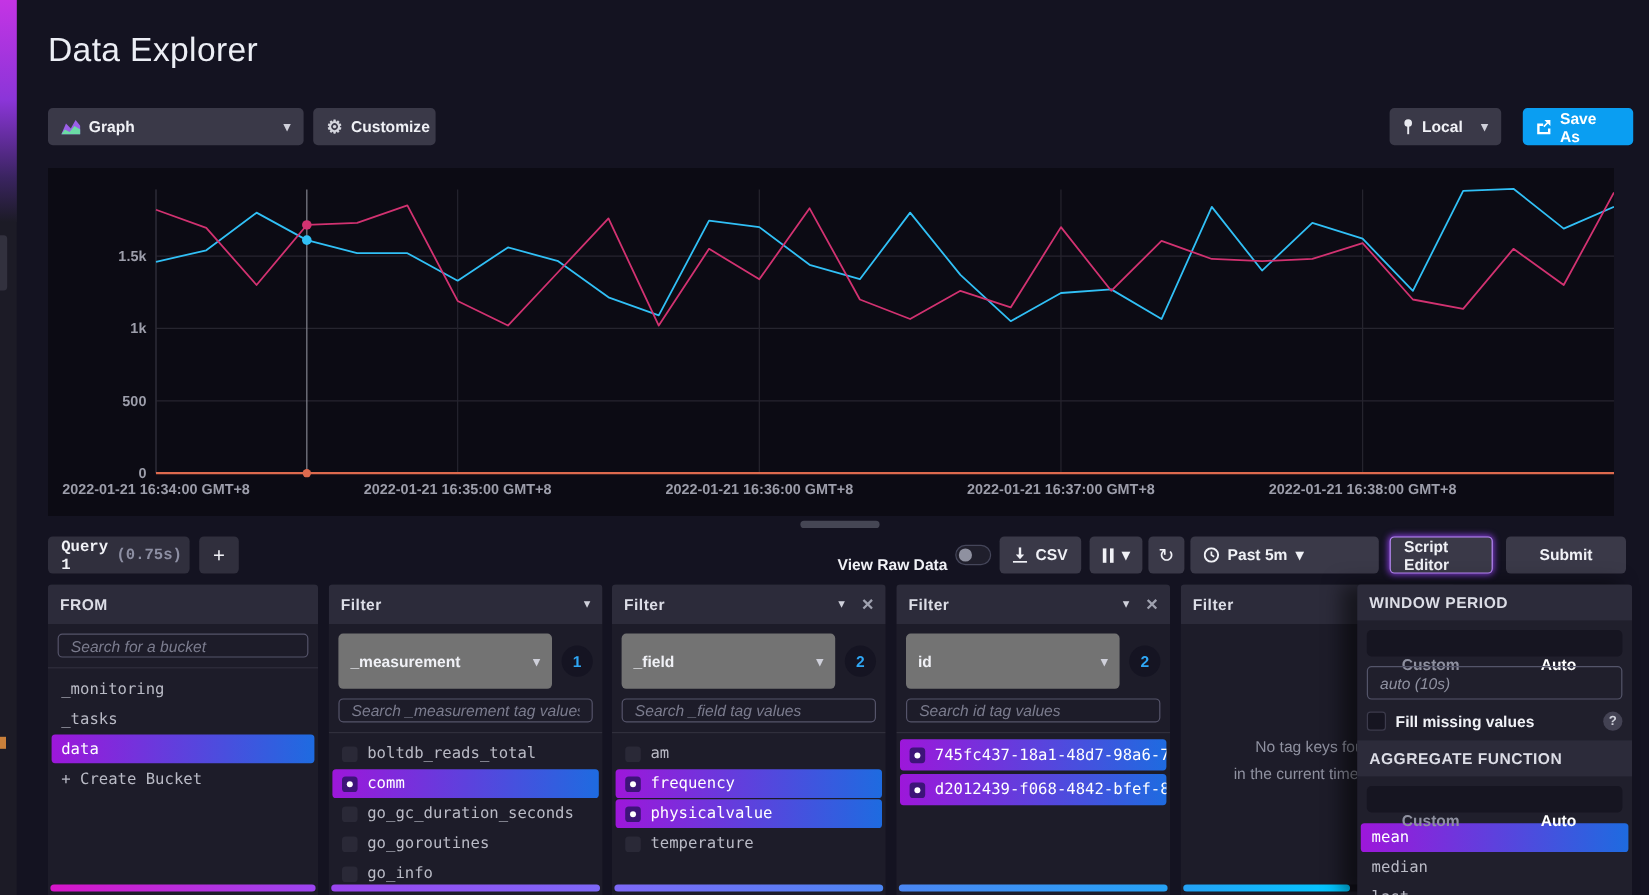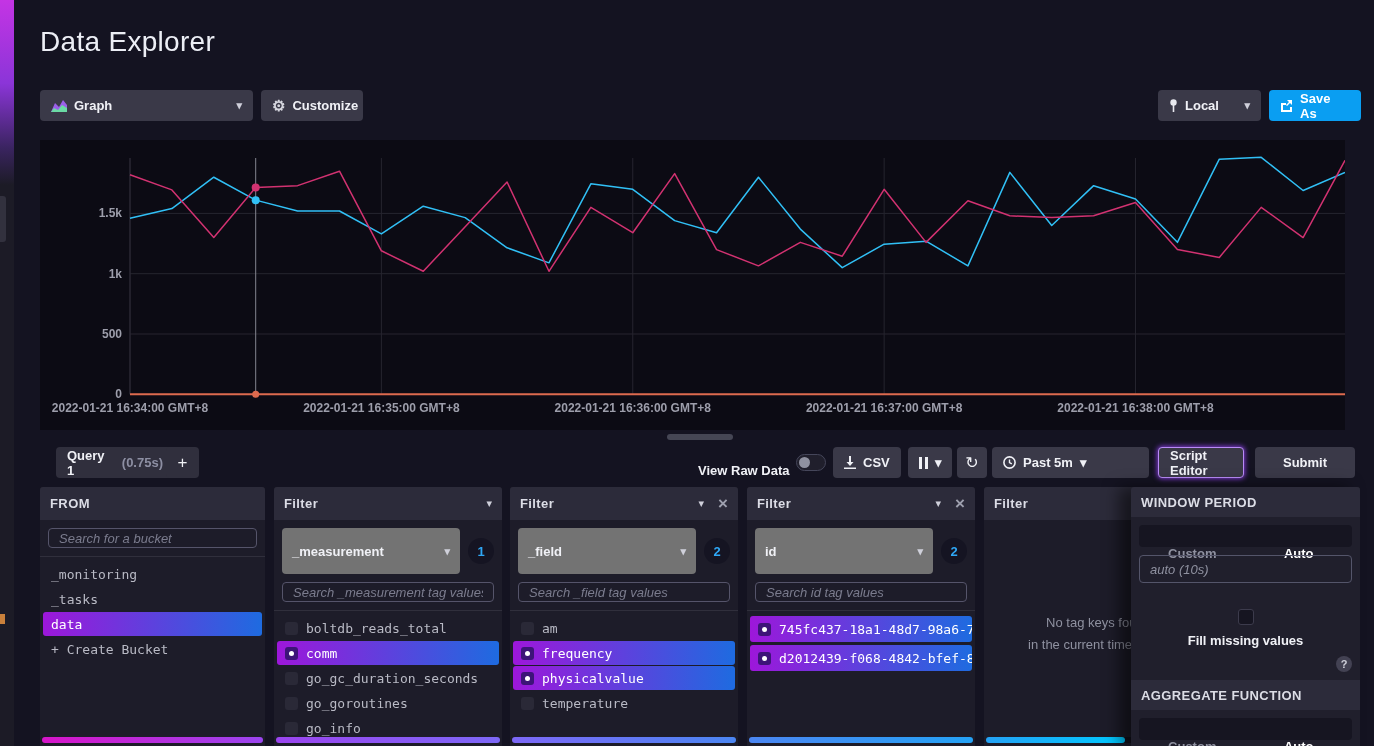--- a/index.html
+++ b/index.html
@@ -69,21 +69,21 @@
   .section-bar { height:30px; background:#2c2b3a; display:flex; align-items:center; padding:0 10px;
                  color:#dcdde6; font-size:13px; font-weight:bold; letter-spacing:.4px; }
   .rp-body { padding:8px; }
   .seg { display:flex; height:22px; background:#161521; border-radius:4px; margin-bottom:8px; }
   .seg > div { flex:1; display:flex; align-items:center; justify-content:center; font-size:13px; font-weight:bold; cursor:pointer;margin-top:28px; }
   .seg .off { color:#8f91a0; }
   .seg .on { background:#00a7f5; color:#fff; border-radius:4px;text-align:center; }
   .rp-input { width:100%; height:28px; border:1px solid #54556a; border-radius:4px; background:transparent;
               font-size:13px; font-style:italic; color:#8f91a0; padding:0 10px; outline:none; }
   .rp-input::placeholder { color:#8f91a0; }
-  .fill-row { display:flex; align-items:center; gap:8px; margin:26px 0 8px;flex-direction:column; }
+  .fill-row { display:flex; align-items:center; gap:8px; margin:10px 0 8px; }
   .fill-cb { width:16px; height:16px; background:#161521; border:1px solid #3c3b4c; border-radius:3px; cursor:pointer; }
   .fill-label { color:#f0f1f6; font-size:13px; font-weight:bold; }
   .help-circle { margin-left:auto; width:16px; height:16px; border-radius:50%; background:#434253; color:#cfd0da;
                  font-size:11px; font-weight:bold; display:flex; align-items:center; justify-content:center; cursor:pointer; }
   .rp-list { padding:2px 2px; }
   .rp-list .list-row { height:24px; padding:0 9px; }
 
   svg text { font-family:"Liberation Sans",sans-serif; font-size:12px; font-weight:bold; fill:#9d9eab; }
 </style>
 </head>
@@ -104,21 +104,21 @@
         <polygon points="0,13 3,9 7,11 11,6 16,9 16,13" fill="#6bdba5"></polygon>
       </svg>
   </span>
   <span>Graph</span>
   <span class="caret">▾</span>
 </div>
 <div class="btn" style="left:261px;width:102px;">
   <span style="font-size:15px;color:#d5d6de;">⚙</span>
   <span>Customize</span>
 </div>
-<div class="btn" style="left:1158px;width:103px;">
+<div class="btn" style="left:1158px;width:93px;">
   <span style="display:flex;">
     <svg width="9" height="13" viewBox="0 0 9 13">
         <circle cx="4.5" cy="3.5" r="3.2" fill="#e8e9ef"></circle>
         <rect x="3.7" y="6" width="1.6" height="7" fill="#e8e9ef"></rect>
       </svg>
   </span>
   <span>Local</span>
   <span class="caret">▾</span>
 </div>
 <div class="btn btn-blue" style="left:1269px;width:92px;">
@@ -157,21 +157,21 @@
       <polyline points="90,34.80800000000002 131.89655172413794,49.88300000000001 173.79310344827587,97.52000000000001 215.68965517241378,47.471000000000004 257.58620689655174,45.662000000000006 299.48275862068965,31.190000000000026 341.37931034482756,110.786 383.2758620689655,131.288 425.17241379310343,86.66600000000003 467.0689655172414,42.04400000000001 508.9655172413793,131.288 550.8620689655172,67.37 592.7586206896551,92.69600000000003 634.6551724137931,33.602000000000004 676.551724137931,109.58000000000001 718.448275862069,125.86100000000002 760.3448275862069,102.34400000000002 802.2413793103449,116.21300000000002 844.1379310344828,49.28 886.0344827586207,102.34400000000002 927.9310344827586,60.73700000000002 969.8275862068965,75.81200000000001 1011.7241379310345,77.62100000000001 1053.6206896551726,75.81200000000001 1095.5172413793102,62.54600000000002 1137.4137931034484,109.58000000000001 1179.3103448275863,117.41900000000001 1221.2068965517242,67.37 1263.103448275862,97.52000000000001 1305,20.336000000000013" fill="none" stroke="#d23271" stroke-width="1.5" stroke-linejoin="round"></polyline>
       <polyline points="90,254.3 131.89655172413794,254.3 173.79310344827587,254.3 215.68965517241378,254.3 257.58620689655174,254.3 299.48275862068965,254.3 341.37931034482756,254.3 383.2758620689655,254.3 425.17241379310343,254.3 467.0689655172414,254.3 508.9655172413793,254.3 550.8620689655172,254.3 592.7586206896551,254.3 634.6551724137931,254.3 676.551724137931,254.3 718.448275862069,254.3 760.3448275862069,254.3 802.2413793103449,254.3 844.1379310344828,254.3 886.0344827586207,254.3 927.9310344827586,254.3 969.8275862068965,254.3 1011.7241379310345,254.3 1053.6206896551726,254.3 1095.5172413793102,254.3 1137.4137931034484,254.3 1179.3103448275863,254.3 1221.2068965517242,254.3 1263.103448275862,254.3 1305,254.3" fill="none" stroke="#dd6a4e" stroke-width="2" stroke-linejoin="round"></polyline>
       <circle cx="215.68965517241378" cy="60.134000000000015" r="4" fill="#31c0f6"></circle>
       <circle cx="215.68965517241378" cy="47.471000000000004" r="4" fill="#d23271"></circle>
       <circle cx="215.68965517241378" cy="254.3" r="3.5" fill="#dd6a4e"></circle>
     </svg>
 </div>
 
 <div class="divider-handle"></div>
 
-<div class="qbtn query-tab" style="left:56px;width:118px;">
+<div class="qbtn query-tab" style="left:40px;width:118px;font-family:Liberation Mono, monospace;">
   <span>Query 1</span>
   <span class="query-time">(0.75s)</span>
 </div>
 <div class="qbtn query-tab" style="left:166px;width:33px;justify-content:center;">
   <span style="font-size:17px;font-weight:normal;">+</span>
 </div>
 <div class="raw-label">View Raw Data</div>
 <div class="toggle">
     <div class="knob"></div>
   </div>

